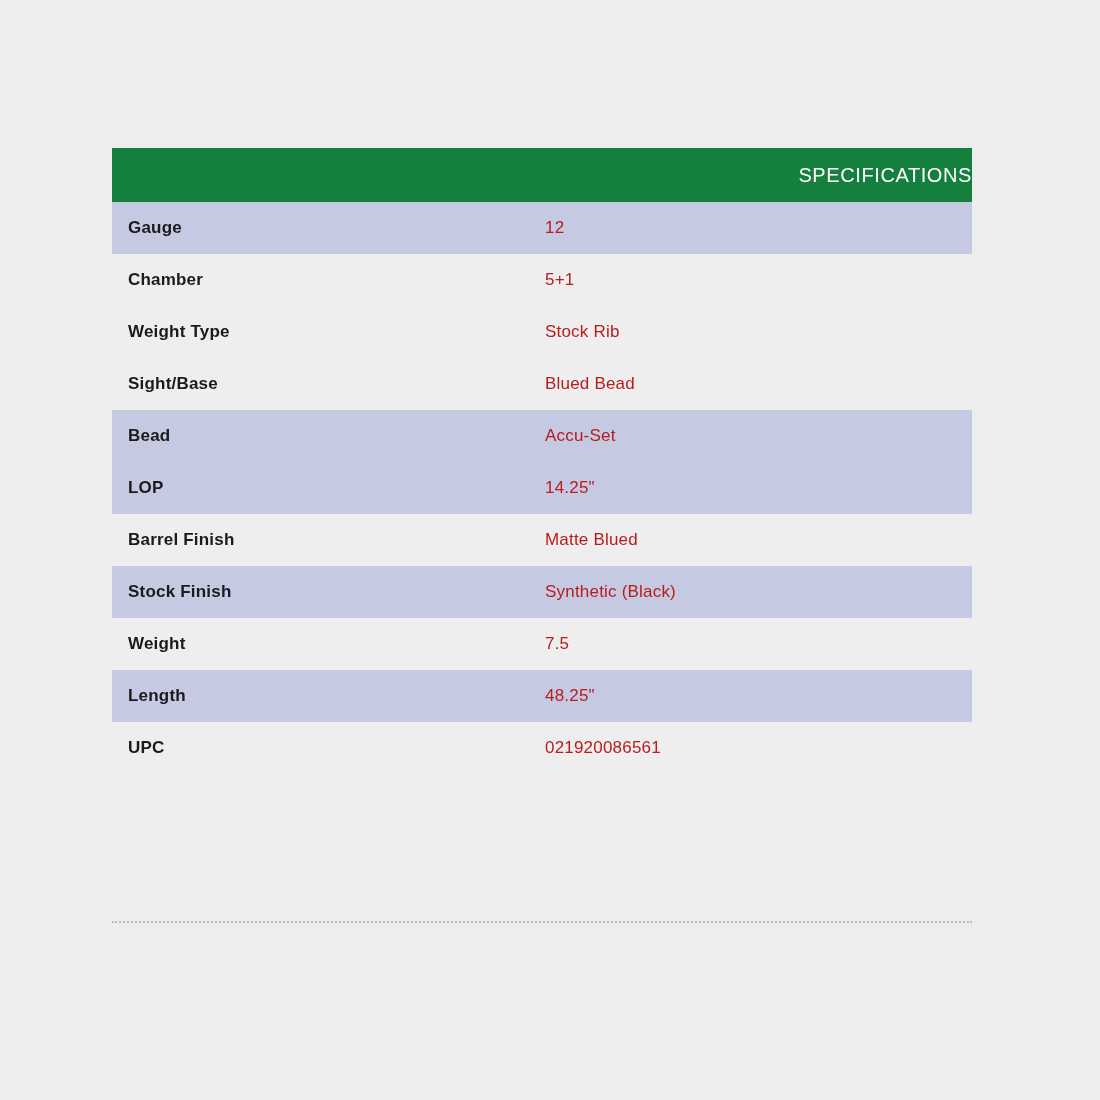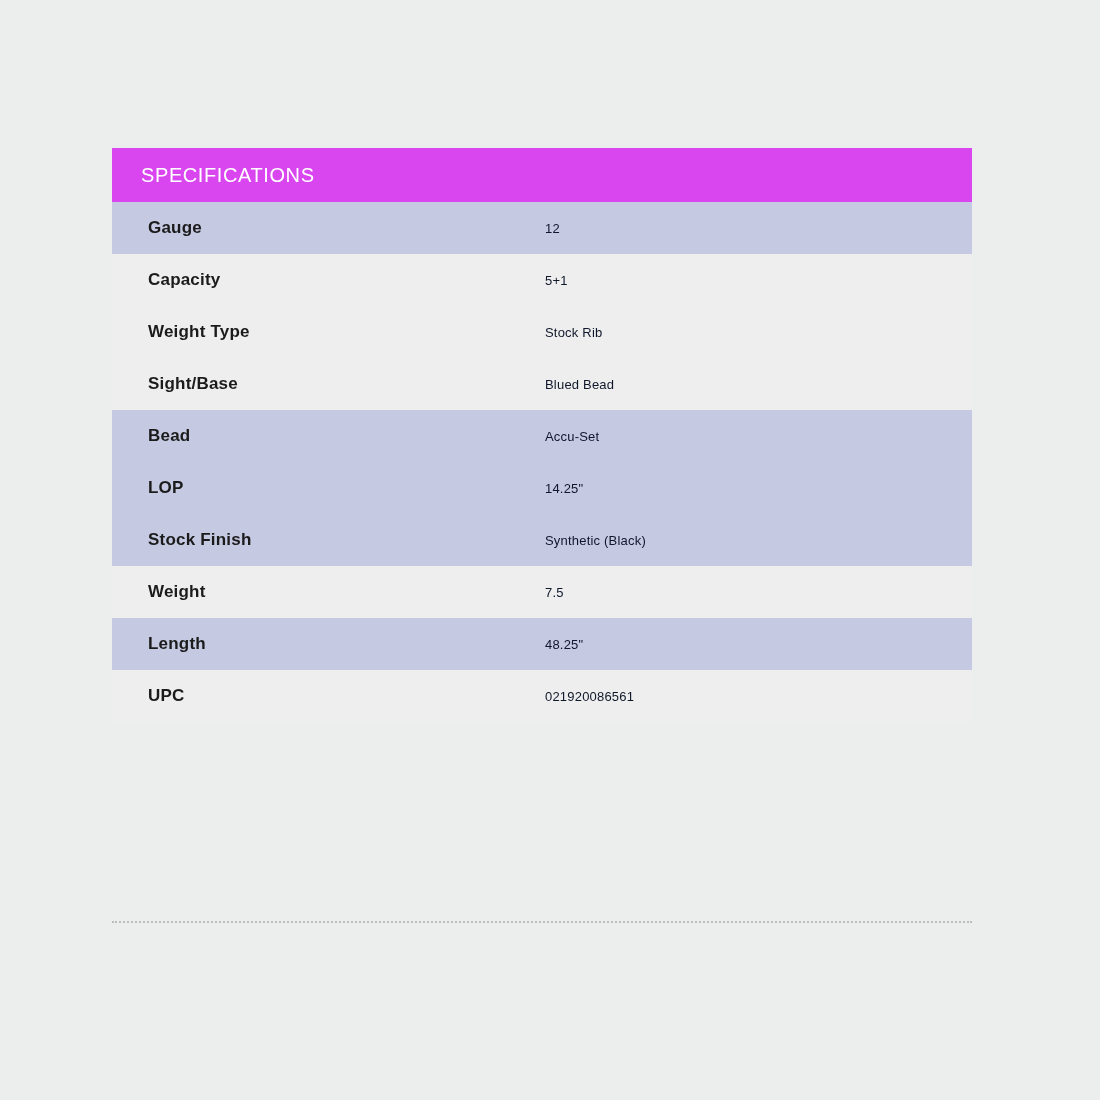--- a/index.html
+++ b/index.html
@@ -21,54 +21,54 @@
   }
   .spec-table {
     position: absolute;
     left: 112px;
     top: 148px;
     width: 860px;
     border-collapse: collapse;
     table-layout: fixed;
   }
   .spec-header {
-    background: #d946ef;
+    background: #15803d;
     color: #ffffff;
     font-size: 20px;
     letter-spacing: 0.6px;
     font-weight: 400;
-    text-align: left;
+    text-align: right;
     padding: 15px 0 15px 29px;
     height: 24px;
     box-sizing: content-box;
   }
   .spec-table tr.row-odd td {
     background: #c5c9e2;
   }
   .spec-table tr.row-even td {
     background: #eeeeee;
   }
   .spec-table td {
     padding: 0;
     height: 52px;
     vertical-align: middle;
     border: none;
   }
   td.label {
     width: 285px;
-    padding-left: 36px;
+    padding-left: 16px;
     font-size: 17px;
     font-weight: bold;
     color: #1b1b1b;
     letter-spacing: 0.2px;
   }
   td.value {
-    font-size: 13px;
+    font-size: 17px;
     font-weight: 400;
-    color: #0f172a;
+    color: #b91c1c;
     letter-spacing: 0.2px;
     padding-left: 3px;
   }
   .table-bottom-rule {
     position: absolute;
     left: 112px;
     top: 921px;
     width: 860px;
     height: 0;
     border-bottom: 2px dotted #bcbcbc;
@@ -84,38 +84,42 @@
       <tr>
         <th class="spec-header" colspan="2">SPECIFICATIONS</th>
       </tr>
     </thead>
     <tbody id="spec-body">
     <tr class="row-odd">
           <td class="label">Gauge</td>
           <td class="value">12</td>
         </tr>
         <tr class="row-even">
-          <td class="label">Capacity</td>
+          <td class="label">Chamber</td>
           <td class="value">5+1</td>
         </tr>
         <tr class="row-even">
           <td class="label">Weight Type</td>
           <td class="value">Stock Rib</td>
         </tr>
         <tr class="row-even">
           <td class="label">Sight/Base</td>
           <td class="value">Blued Bead</td>
         </tr>
         <tr class="row-odd">
           <td class="label">Bead</td>
           <td class="value">Accu-Set</td>
         </tr>
         <tr class="row-odd">
           <td class="label">LOP</td>
           <td class="value">14.25"</td>
+        </tr>
+        <tr class="row-even">
+          <td class="label">Barrel Finish</td>
+          <td class="value">Matte Blued</td>
         </tr>
         <tr class="row-odd">
           <td class="label">Stock Finish</td>
           <td class="value">Synthetic (Black)</td>
         </tr>
         <tr class="row-even">
           <td class="label">Weight</td>
           <td class="value">7.5</td>
         </tr>
         <tr class="row-odd">

